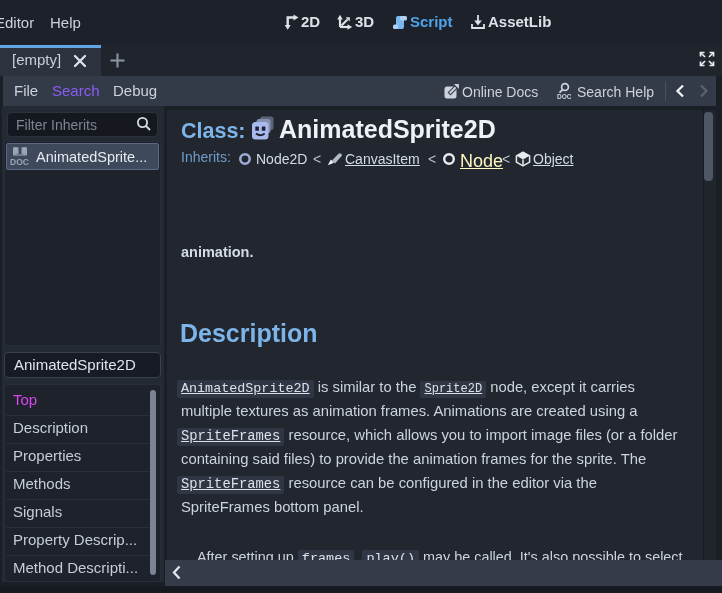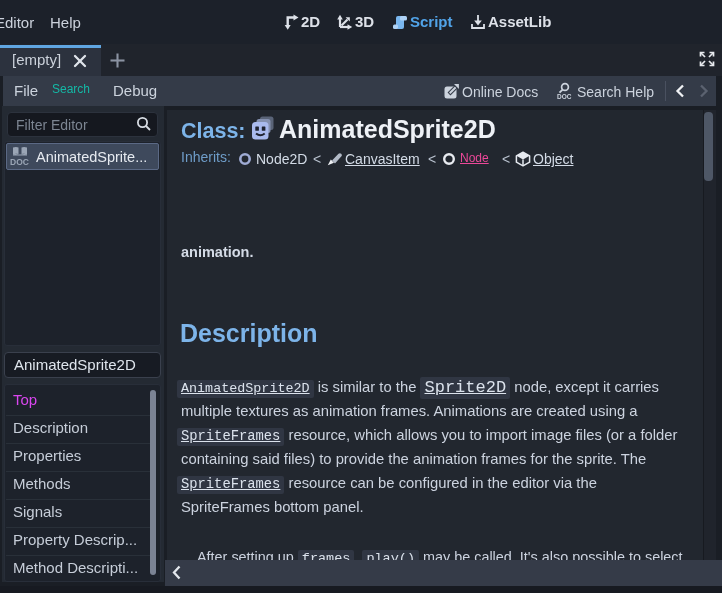--- a/index.html
+++ b/index.html
@@ -72,21 +72,21 @@
       <path d="M5.5 14.5 H1.5 V10.5"></path>
       <path d="M2 2 L6 6"></path>
       <path d="M14 2 L10 6"></path>
       <path d="M14 14 L10 10"></path>
       <path d="M2 14 L6 10"></path>
     </g>
 </svg>
 
 <div class="abs" style="left:3px;top:76px;width:713px;height:30px;background:#343b48"></div>
 <div class="abs" style="left:14px;top:82px;font-size:15px;color:#ccd3dd">File</div>
-<div class="abs" style="left:52px;top:82px;font-size:12px;color:#14b8a6">Search</div>
+<div class="abs" style="left:52px;top:82px;font-size:15px;color:#8b5cf6">Search</div>
 <div class="abs" style="left:113px;top:82px;font-size:15px;color:#ccd3dd">Debug</div>
 <svg class="abs" style="left:444px;top:83px" width="16" height="16" viewBox="0 0 16 16">
  <rect x="0.5" y="3.5" width="12" height="12" rx="2.5" fill="#ccd3dd"></rect>
  <path d="M5 11 L13 3" stroke="#343b48" stroke-width="4" fill="none"></path>
  <path d="M5.7 10.3 L12.5 3.5" stroke="#ccd3dd" stroke-width="2"></path>
  <path d="M8.6 0.5 L15.5 0.5 L15.5 7.4 Z" fill="#ccd3dd" stroke="#343b48" stroke-width="1.2"></path>
 </svg>
 <div class="abs" style="left:462px;top:84px;font-size:14px;color:#ccd3dd">Online Docs</div>
 <svg class="abs" style="left:556px;top:82px" width="17" height="18" viewBox="0 0 17 18">
  <circle cx="9" cy="5" r="3.4" stroke="#ccd3dd" stroke-width="1.7" fill="none"></circle>
@@ -98,21 +98,21 @@
 <svg class="abs" style="left:674px;top:84px" width="12" height="14" viewBox="0 0 12 14">
     <path d="M9 1.5 L3.5 7 L9 12.5" stroke="#f0f2f5" stroke-width="2.3" fill="none"></path>
   </svg>
 <svg class="abs" style="left:698px;top:84px" width="12" height="14" viewBox="0 0 12 14">
     <path d="M3 1.5 L8.5 7 L3 12.5" stroke="#5b6270" stroke-width="2.3" fill="none"></path>
   </svg>
 
 <div class="abs" style="left:2px;top:106px;width:162px;height:476px;background:#242a33"></div>
 
 <div class="abs" style="left:7px;top:112px;width:151px;height:25px;background:#15181f;border:1px solid #2c323d;border-radius:4px"></div>
-<div class="abs" style="left:16px;top:117px;font-size:14px;color:#7c8592">Filter Editor</div>
+<div class="abs" style="left:16px;top:117px;font-size:14px;color:#7c8592">Filter Inherits</div>
 <svg class="abs" style="left:136px;top:116px" width="16" height="16" viewBox="0 0 16 16">
     <circle cx="6.5" cy="6.5" r="4.6" stroke="#d7dce3" stroke-width="1.8" fill="none"></circle>
     <path d="M10 10 L14 14" stroke="#d7dce3" stroke-width="1.8"></path>
   </svg>
 
 <div class="abs" style="left:4px;top:141px;width:157px;height:205px;background:#1d222b;border:1px solid #282e39;border-radius:3px"></div>
 <div class="abs" style="left:6px;top:143px;width:153px;height:27px;background:#3e495c;border:1px solid #5b6985;border-radius:2px"></div>
 <svg class="abs" style="left:10px;top:146px" width="20" height="20" viewBox="0 0 20 20">
  <g fill="#9aa5b5">
       <path d="M3 1.5 Q6 0.5 8.5 1.5 L8.5 8 Q6 7.2 3 8.2 Z"></path>
@@ -167,34 +167,34 @@
   <div style="position:absolute;left:146px;top:41px;font-size:14px;color:#b9c2cf">&lt;</div>
   <svg style="position:absolute;left:160px;top:42px" width="15" height="14" viewBox="0 0 15 14">
     <path d="M0.8 13.2 L3.8 7.5 L7 10.7 Z" fill="#eef0f4"></path>
     <path d="M5 8.5 L11.5 1.8 a1.9 1.9 0 0 1 2.7 2.7 L8 11.5 Z" fill="#b2bac7"></path>
   </svg>
   <div style="position:absolute;left:178px;top:41px;font-size:14px;color:#d3dbe6;text-decoration:underline">CanvasItem</div>
   <div style="position:absolute;left:261px;top:41px;font-size:14px;color:#b9c2cf">&lt;</div>
   <svg style="position:absolute;left:275px;top:42px" width="14" height="14" viewBox="0 0 14 14">
       <circle cx="7" cy="7" r="4.8" stroke="#e8ebf0" stroke-width="2.4" fill="none"></circle>
     </svg>
-  <div style="position:absolute;left:293px;top:41px;font-size:12px;color:#ec4899;text-decoration:underline">Node</div>
+  <div style="position:absolute;left:293px;top:41px;font-size:18px;color:#fef9c3;text-decoration:underline">Node</div>
   <div style="position:absolute;left:335px;top:41px;font-size:14px;color:#b9c2cf">&lt;</div>
   <svg style="position:absolute;left:348px;top:41px" width="16" height="16" viewBox="0 0 16 16">
     <path d="M8 1.2 L14.6 4.8 L14.6 11.2 L8 14.8 L1.4 11.2 L1.4 4.8 Z" fill="#272c35" stroke="#e6eaf0" stroke-width="1.5" stroke-linejoin="round"></path>
     <path d="M8 1.2 L14.6 4.8 L8 8.4 L1.4 4.8 Z" fill="#e6eaf0"></path>
     <path d="M8 8.4 V14.8" stroke="#e6eaf0" stroke-width="1.5"></path>
   </svg>
   <div style="position:absolute;left:366px;top:41px;font-size:14px;color:#d3dbe6;text-decoration:underline">Object</div>
 
   <div style="position:absolute;left:14px;top:134px;font-size:14.5px;font-weight:bold;color:#d4dbe6;white-space:nowrap">animation.</div>
 
   <div style="position:absolute;left:13px;top:209px;font-size:25px;font-weight:bold;color:#7db4e9">Description</div>
 
-  <div class="pl" style="left:10px;top:265px"><span class="code" style="font-size:13.4px">AnimatedSprite2D</span> is similar to the <span class="code" style="font-size:17px">Sprite2D</span> node, except it carries</div>
+  <div class="pl" style="left:10px;top:265px"><span class="code" style="font-size:13.4px">AnimatedSprite2D</span> is similar to the <span class="code" style="font-size:12px">Sprite2D</span> node, except it carries</div>
   <div class="pl" style="left:10px;top:313px"><span class="code">SpriteFrames</span> resource, which allows you to import image files (or a folder</div>
   <div class="pl" style="left:14px;top:289px">multiple textures as animation frames. Animations are created using a</div>
   <div class="pl" style="left:14px;top:337px">containing said files) to provide the animation frames for the sprite. The</div>
   <div class="pl" style="left:10px;top:361px"><span class="code">SpriteFrames</span> resource can be configured in the editor via the</div>
   <div class="pl" style="left:14px;top:385px">SpriteFrames bottom panel.</div>
   <div class="pl" style="left:30px;top:439px;line-height:normal;font-size:14.4px">After setting up <span class="code" style="font-size:13.5px">frames</span>, <span class="code" style="font-size:13.5px">play()</span> may be called. It's also possible to select</div>
 </div>
 
 <div class="abs" style="left:165px;top:560px;width:557px;height:26px;background:#353b48"></div>
 <svg class="abs" style="left:171px;top:565px" width="11" height="15" viewBox="0 0 11 15">

